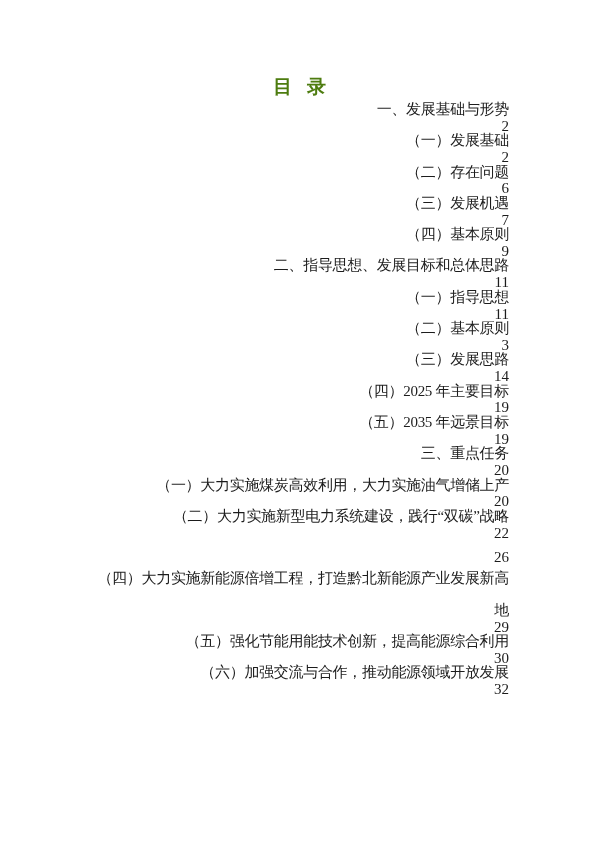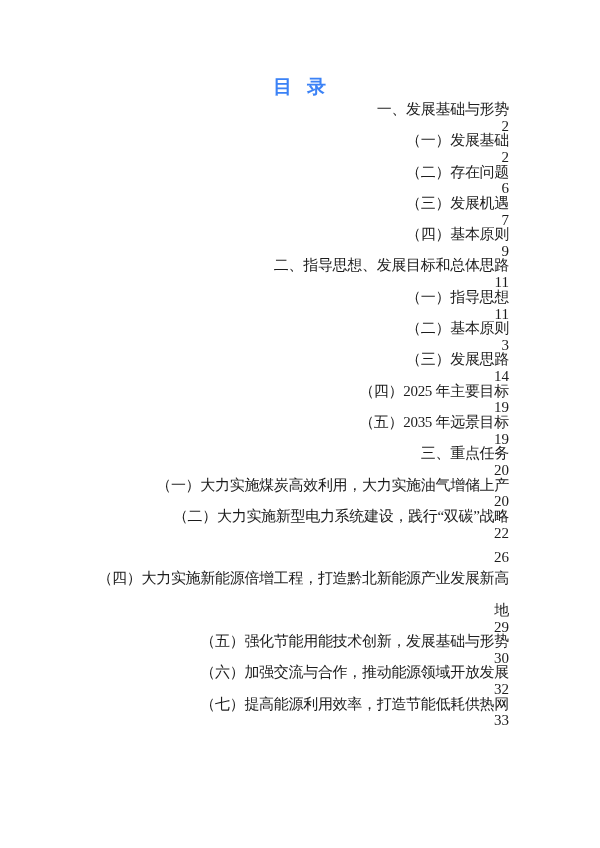--- a/index.html
+++ b/index.html
@@ -18,21 +18,21 @@
     box-sizing: border-box;
   }
   .doc-title {
     padding-top: 76px;
     text-align: center;
     font-size: 19px;
     line-height: 22px;
     font-weight: bold;
     letter-spacing: 1px;
     word-spacing: 8px;
-    color: #3b82f6;
+    color: #4d7c0f;
   }
   .toc {
     margin-top: 4px;
     padding-left: 85px;
     padding-right: 91px;
   }
   .row {
     height: 31.3px;
     box-sizing: border-box;
     display: flex;
@@ -168,31 +168,26 @@
       <span class="pg"></span>
     </div>
 
     <div class="row lvl2">
       <span class="t">地</span>
       <span class="leader"></span>
       <span class="pg">29</span>
     </div>
 
     <div class="row lvl2">
-      <span class="t">（五）强化节能用能技术创新，发展基础与形势</span>
+      <span class="t">（五）强化节能用能技术创新，提高能源综合利用</span>
       <span class="leader"></span>
       <span class="pg">30</span>
     </div>
 
     <div class="row lvl2">
       <span class="t">（六）加强交流与合作，推动能源领域开放发展</span>
       <span class="leader"></span>
       <span class="pg">32</span>
     </div>
 
-    <div class="row lvl2">
-      <span class="t">（七）提高能源利用效率，打造节能低耗供热网</span>
-      <span class="leader"></span>
-      <span class="pg">33</span>
-    </div>
 
   </div>
 </div>
 
 </body></html>

